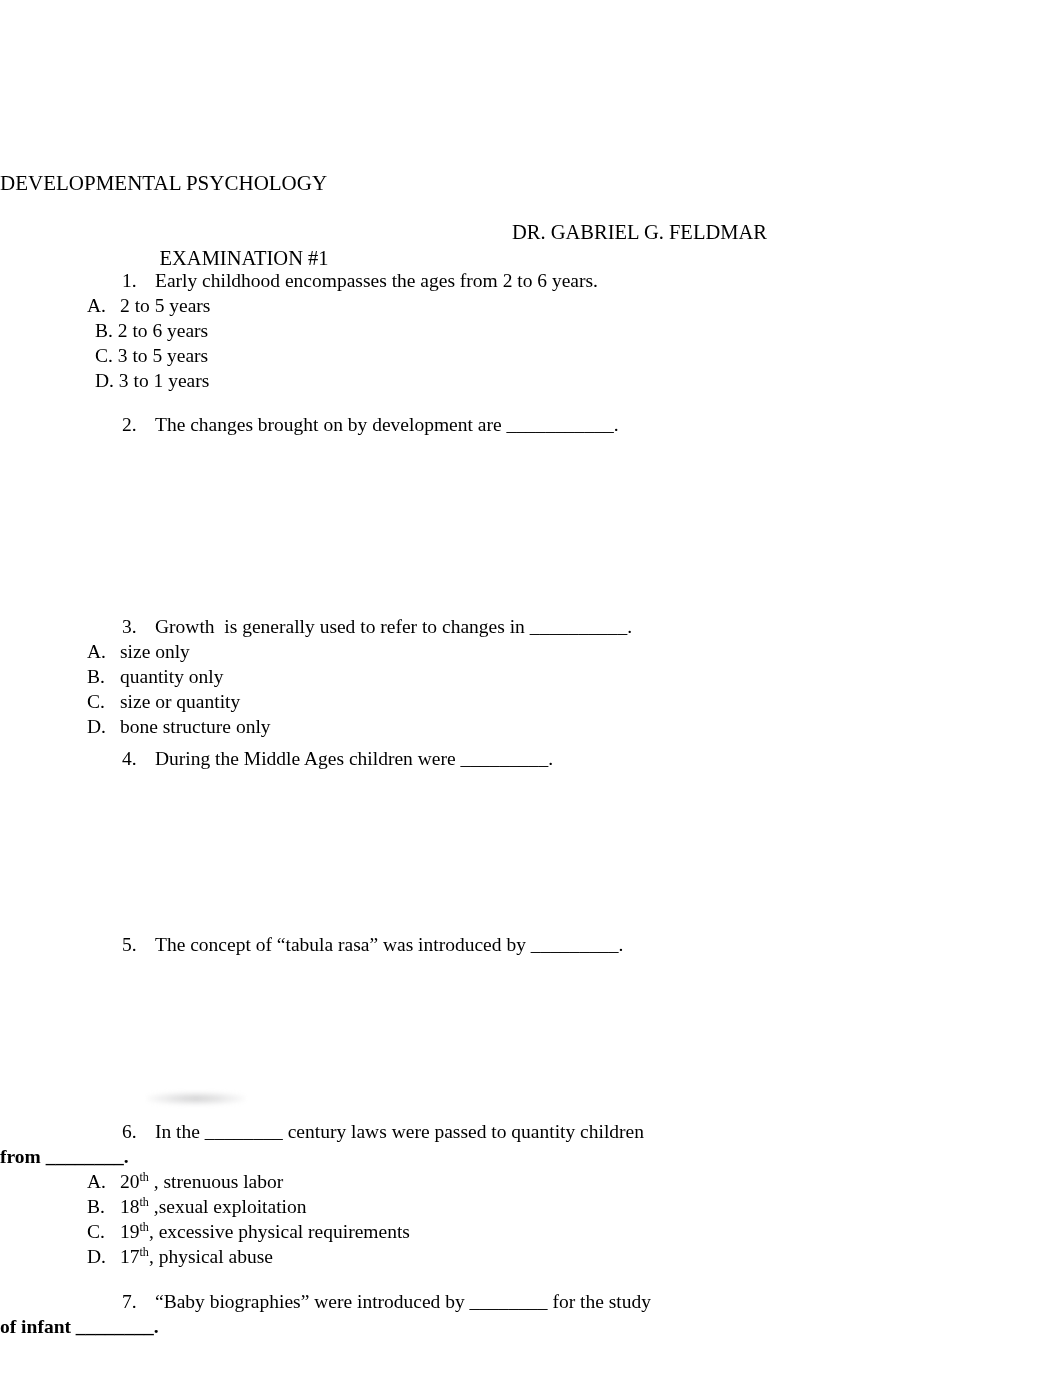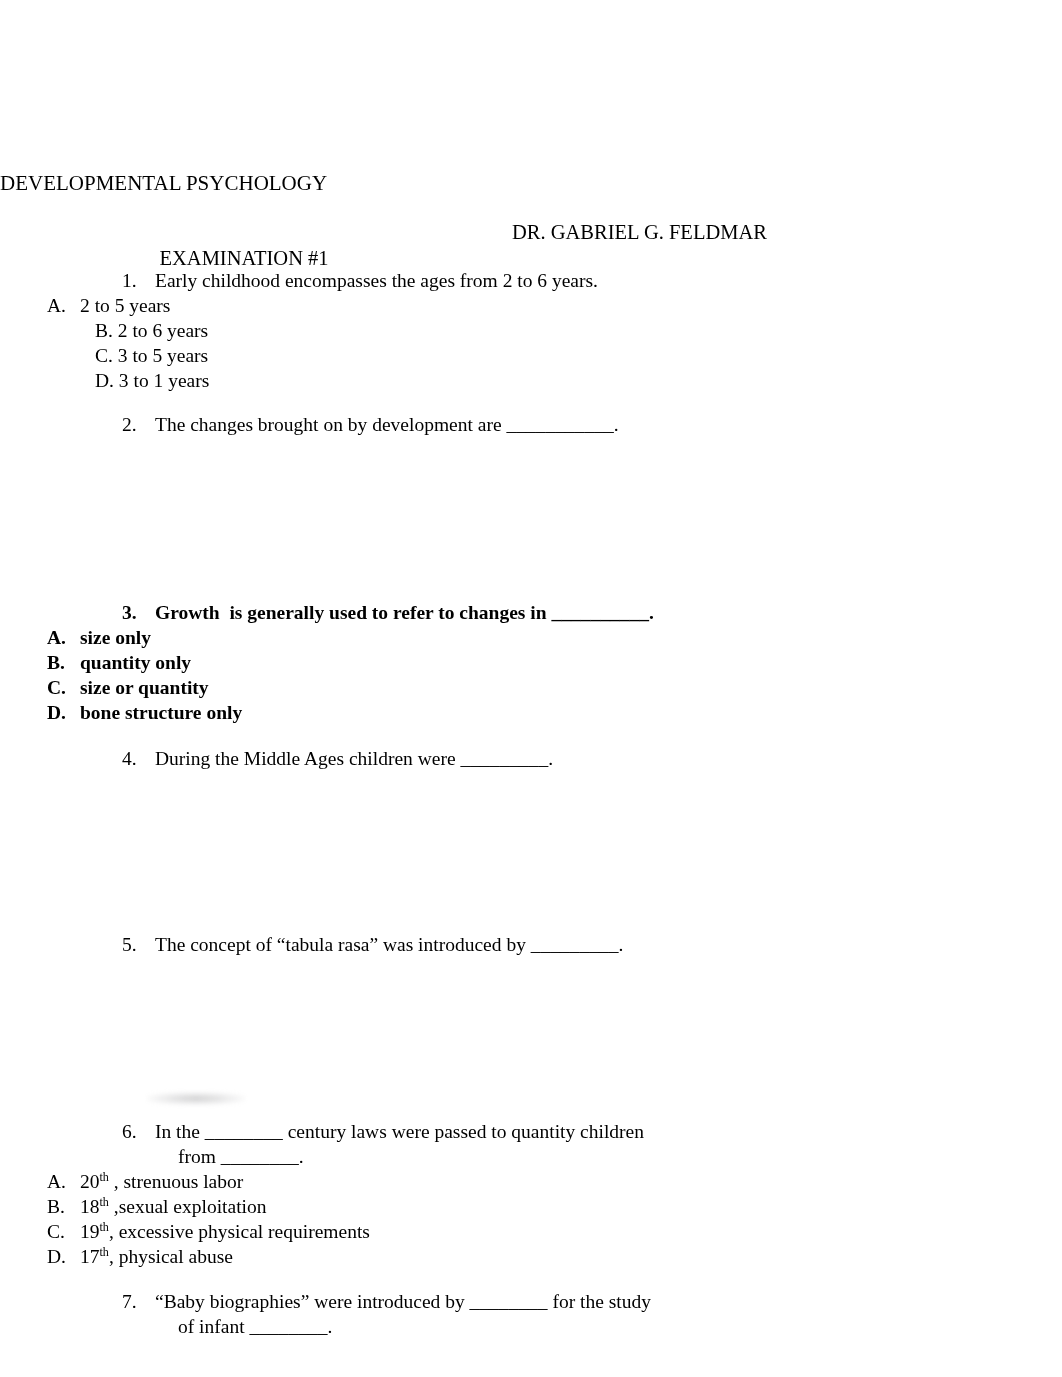--- a/index.html
+++ b/index.html
@@ -58,43 +58,43 @@
     white-space: pre-wrap;
   }
   .qline .num {
     display: inline-block;
     width: 33px;
     text-indent: 0;
   }
   
   .opt {
     position: relative;
-    padding-left: 80px;
+    padding-left: 120px;
     text-indent: -33px;
     white-space: pre-wrap;
   }
   .opt .lbl {
     display: inline-block;
     width: 33px;
     text-indent: 0;
   }
   
   .opt-flush {
     padding-left: 95px;
     text-indent: 0;
     white-space: pre-wrap;
   }
   .opt-flush .lbl {
     display: inline;
     width: auto;
   }
   
   .qcont {
-    padding-left: 178px;
     white-space: pre-wrap;
+    font-weight: bold;
   }
   sup {
     font-size: 0.62em;
     vertical-align: super;
     line-height: 0;
   }
   
   .smudge {
     position: absolute;
     left: 147px;
@@ -121,21 +121,21 @@
     <div class="opt"><span class="lbl">A.</span><span>2 to 5 years</span></div>
     <div class="opt opt-flush"><span class="lbl">B.</span> <span>2 to 6 years</span></div>
     <div class="opt opt-flush"><span class="lbl">C.</span> <span>3 to 5 years</span></div>
     <div class="opt opt-flush"><span class="lbl">D.</span> <span>3 to 1 years</span></div>
   </div>
 
   <div class="qblock" style="top:413px;">
     <div class="qline"><span class="num">2.</span><span>The changes brought on by development are ___________.</span></div>
   </div>
 
-  <div class="qblock" style="top:601px;font-weight:bold;">
+  <div class="qblock" style="top:615px;">
     <div class="qline"><span class="num">3.</span><span>Growth  is generally used to refer to changes in __________.</span></div>
     <div class="opt"><span class="lbl">A.</span><span>size only</span></div>
     <div class="opt"><span class="lbl">B.</span><span>quantity only</span></div>
     <div class="opt"><span class="lbl">C.</span><span>size or quantity</span></div>
     <div class="opt"><span class="lbl">D.</span><span>bone structure only</span></div>
   </div>
 
   <div class="qblock" style="top:747px;">
     <div class="qline"><span class="num">4.</span><span>During the Middle Ages children were _________.</span></div>
   </div>

